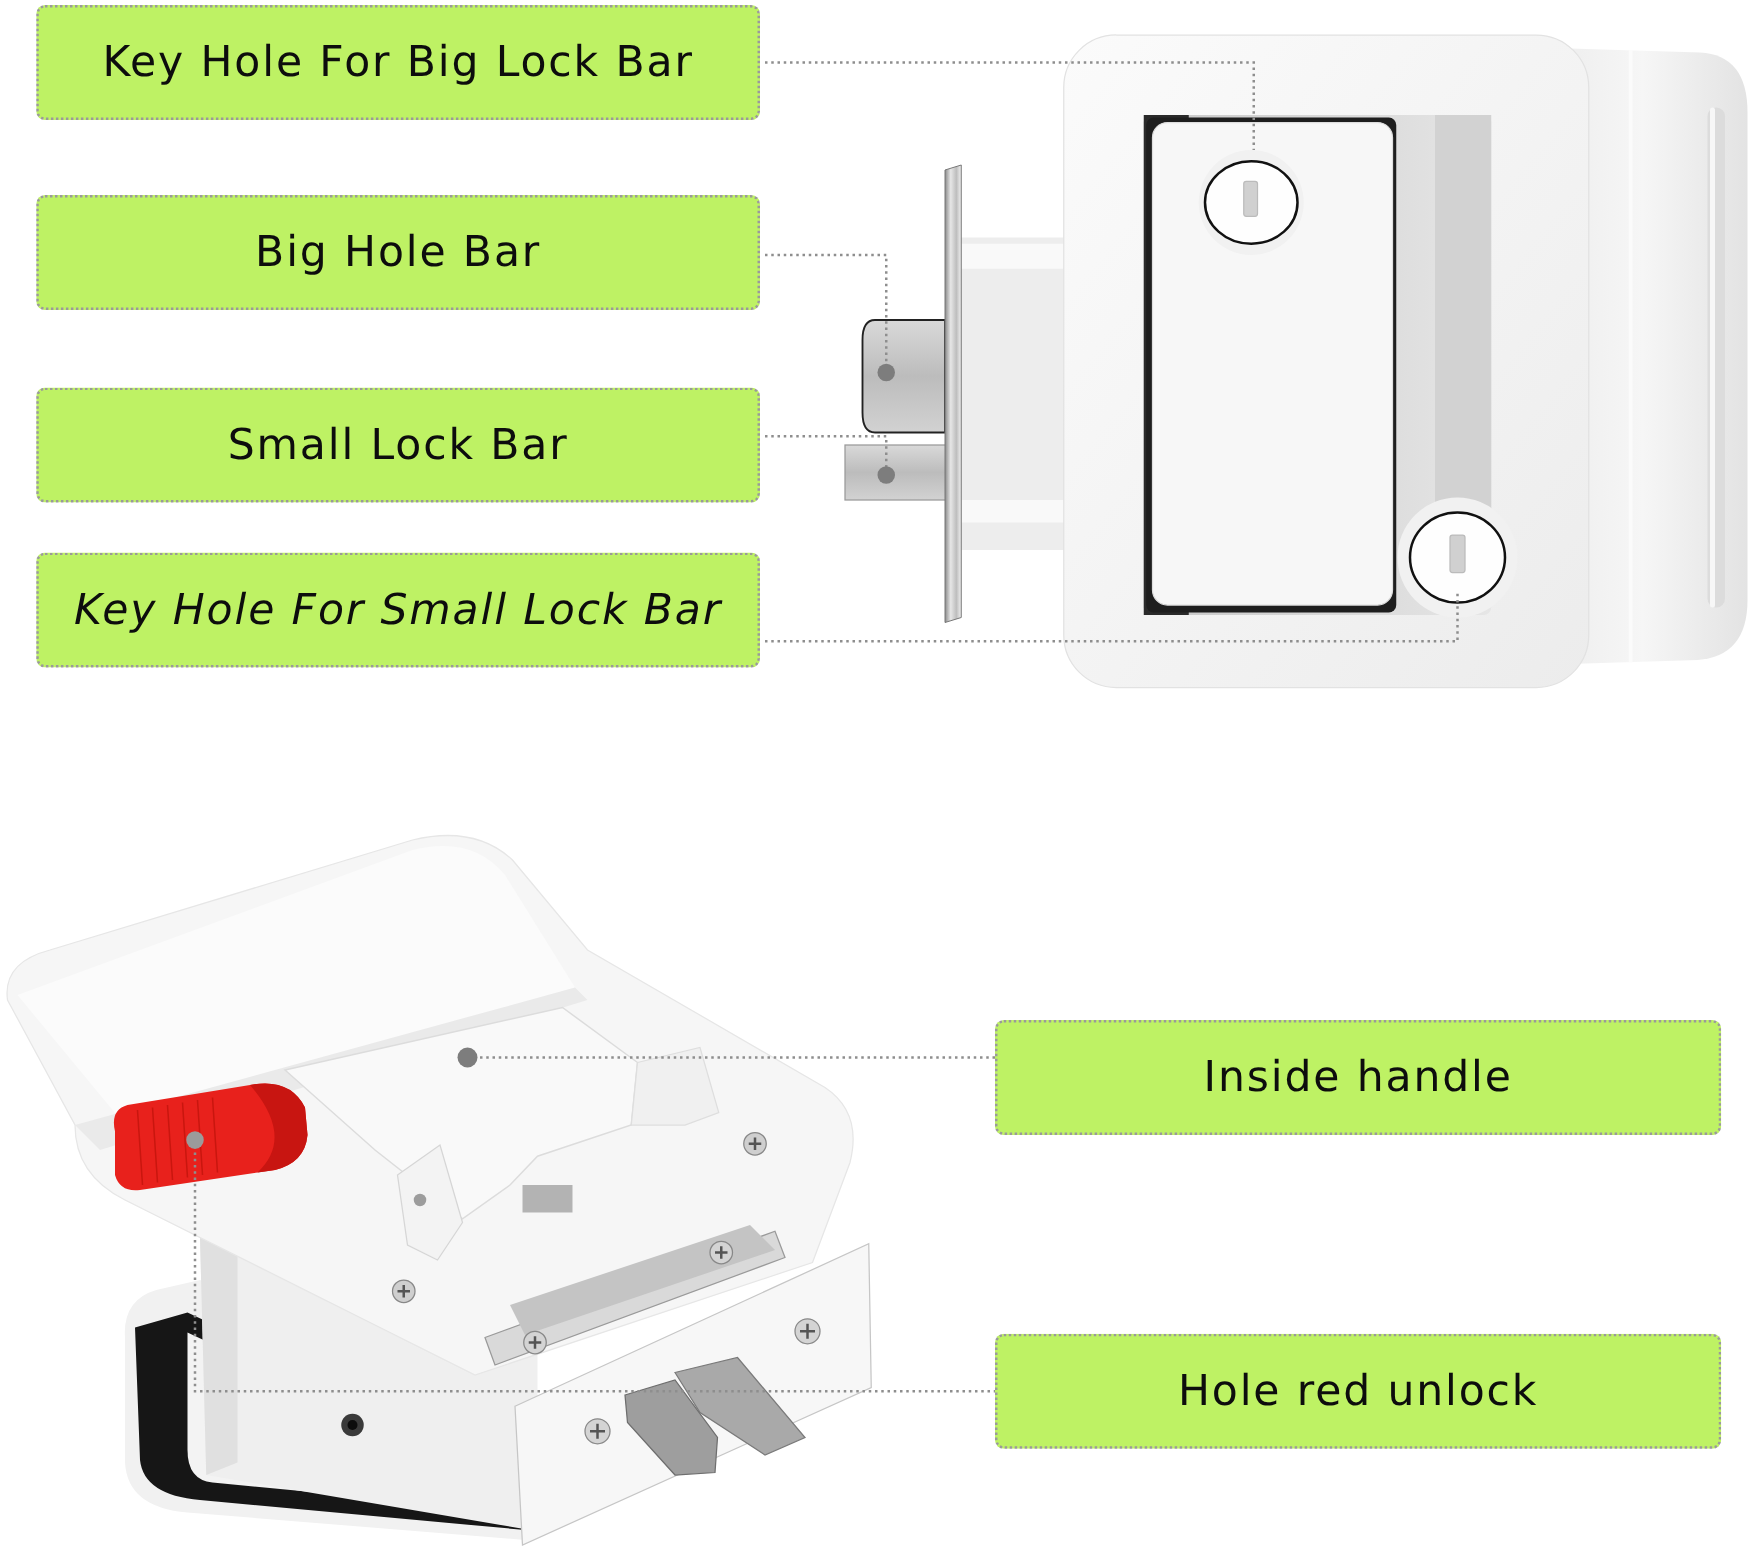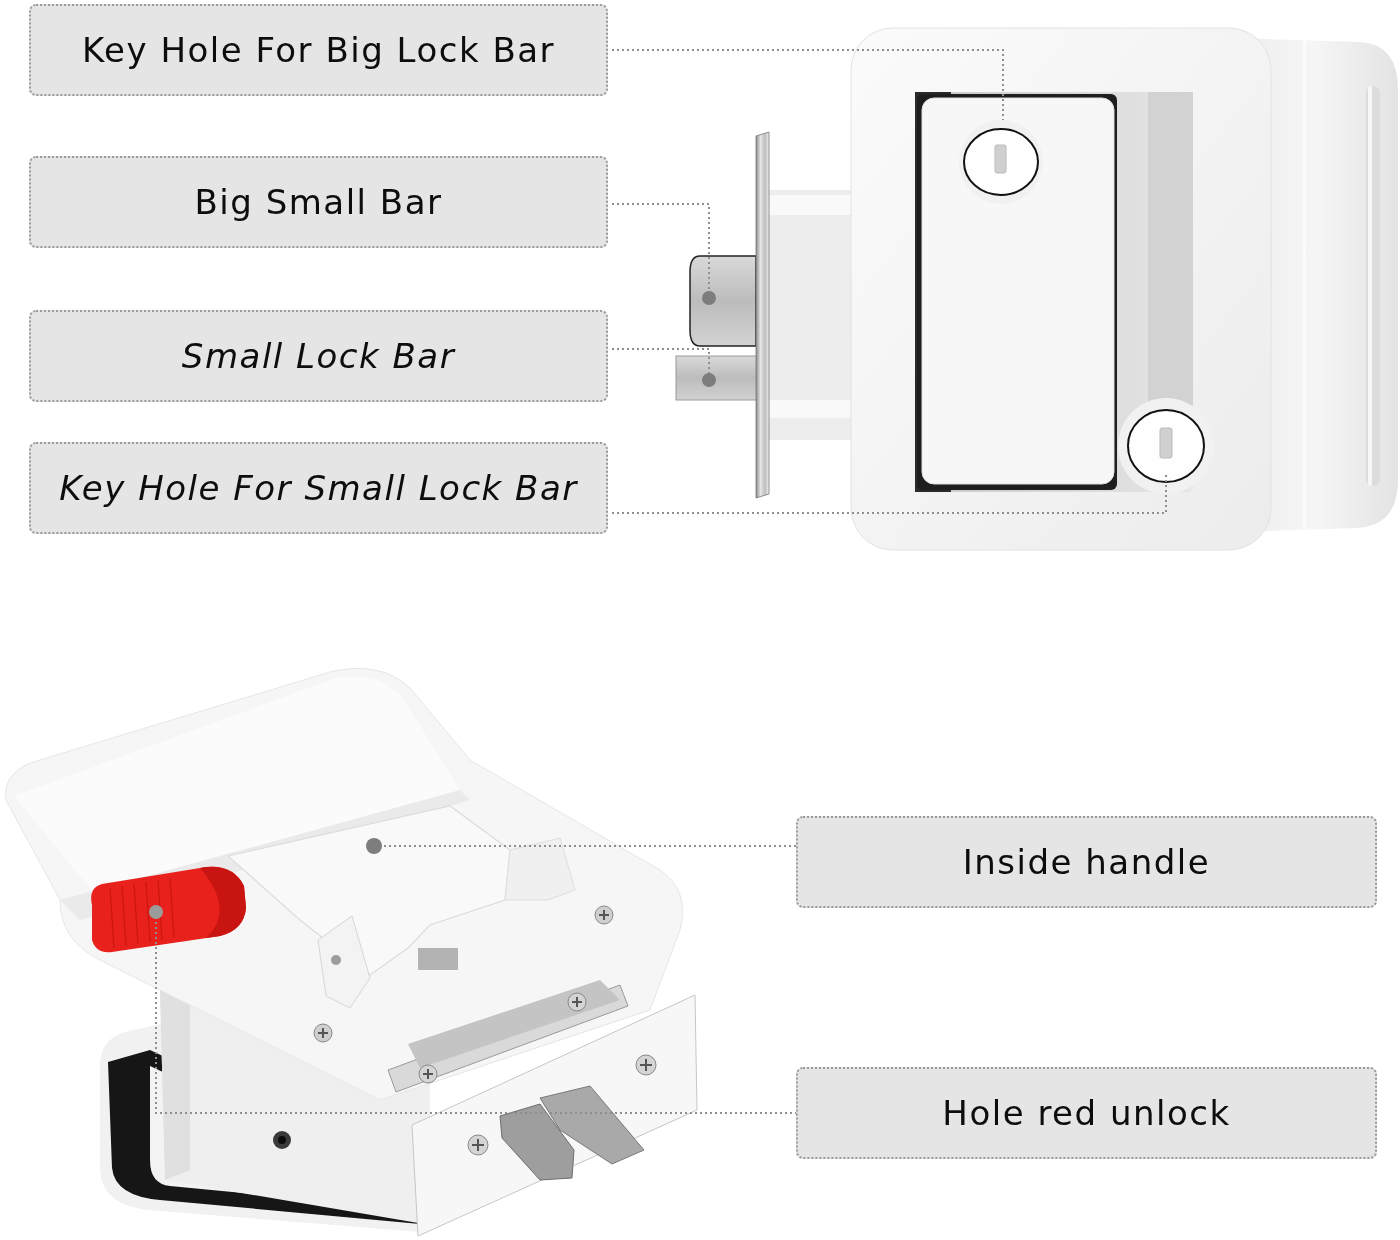--- a/index.html
+++ b/index.html
@@ -1,21 +1,21 @@
 <!DOCTYPE html>
 <html><head>
   <meta charset="utf-8">
   <style>
     * { box-sizing: border-box; margin: 0; padding: 0; }
     html, body { width: 1400px; height: 1240px; background: #ffffff; overflow: hidden; }
     body { position: relative; font-family: "DejaVu Sans", "Liberation Sans", sans-serif; color: #111111; }
 
     .label-box {
       position: absolute;
-      background: #e5e5e5;
+      background: #bef264;
       border: 2px dotted #9a9a9a;
       border-radius: 7px;
       display: flex;
       align-items: center;
       justify-content: center;
     }
     .label-text {
       font-size: 34px;
       letter-spacing: 1.5px;
       color: #0d0d0d;
@@ -194,24 +194,24 @@
     <path class="leader" d="M156 912 V1113 H796"></path>
     <circle fill="#9b9b9b" cx="156" cy="912" r="7"></circle>
   </g>
 </svg>
 
 <div class="label-box" style="left:29px; top:4px; width:579px; height:92px;">
   <span class="label-text">Key Hole For Big Lock Bar</span>
 </div>
 
 <div class="label-box" style="left:29px; top:156px; width:579px; height:92px;">
-  <span class="label-text">Big Small Bar</span>
-</div>
-
-<div class="label-box" style="left:29px; top:310px; width:579px; height:92px;font-style:italic;">
+  <span class="label-text">Big Hole Bar</span>
+</div>
+
+<div class="label-box" style="left:29px; top:310px; width:579px; height:92px;">
   <span class="label-text">Small Lock Bar</span>
 </div>
 
 <div class="label-box" style="left:29px; top:442px; width:579px; height:92px;font-style:italic;">
   <span class="label-text">Key Hole For Small Lock Bar</span>
 </div>
 
 <div class="label-box" style="left:796px; top:816px; width:581px; height:92px;">
   <span class="label-text">Inside handle</span>
 </div>

